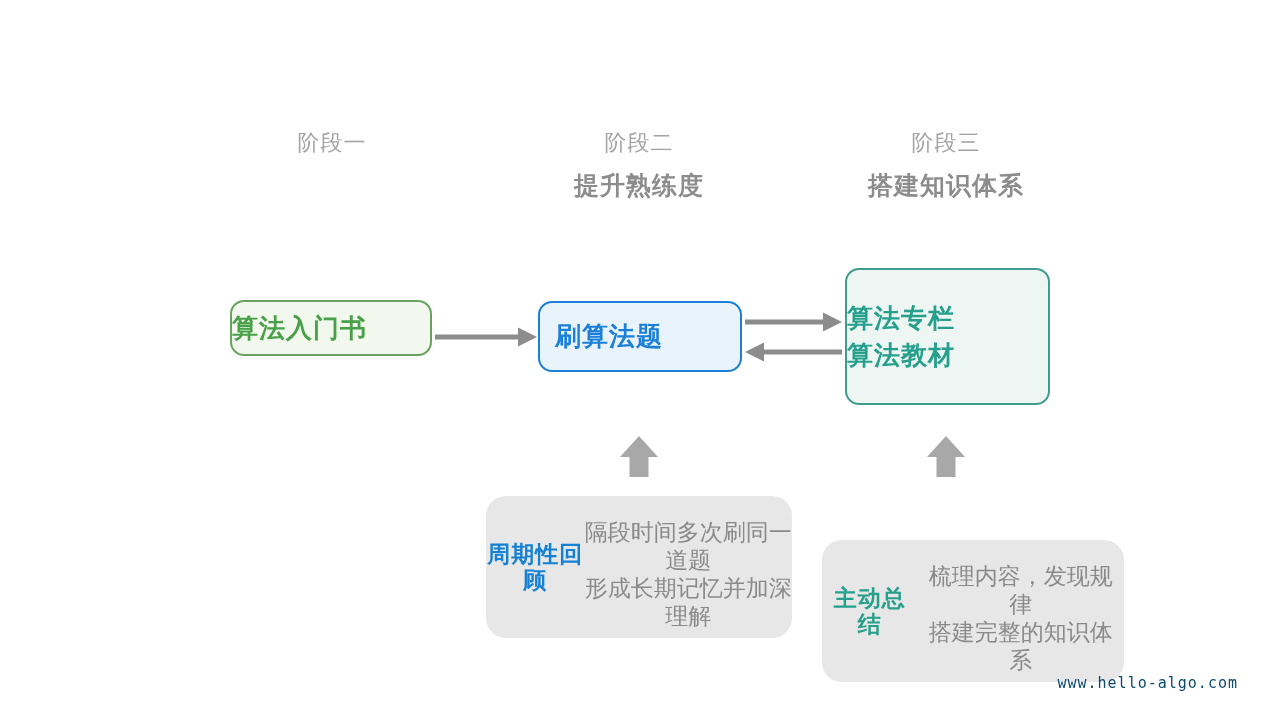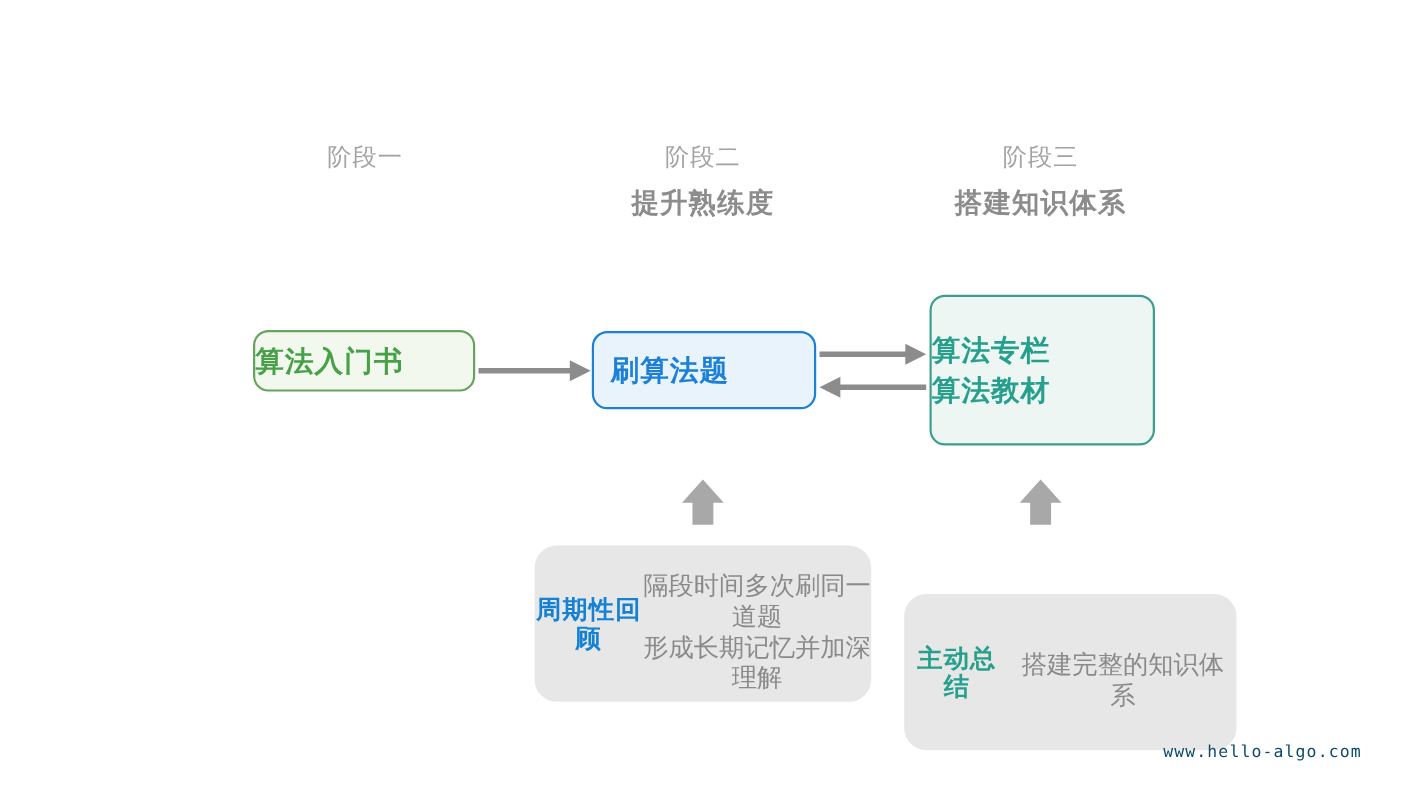--- a/index.html
+++ b/index.html
@@ -111,17 +111,18 @@
 <div class="note-box" id="note-review">
   <div class="note-title">周期性回顾</div>
   <div class="note-body">
     <div>隔段时间多次刷同一道题</div>
     <div>形成长期记忆并加深理解</div>
   </div>
 </div>
 <div class="note-box" id="note-summary">
   <div class="note-title">主动总结</div>
   <div class="note-body">
+    <div>梳理内容，发现规律</div>
     <div>搭建完整的知识体系</div>
   </div>
 </div>
 
 <div id="watermark">www.hello-algo.com</div>
 
 </body></html>

